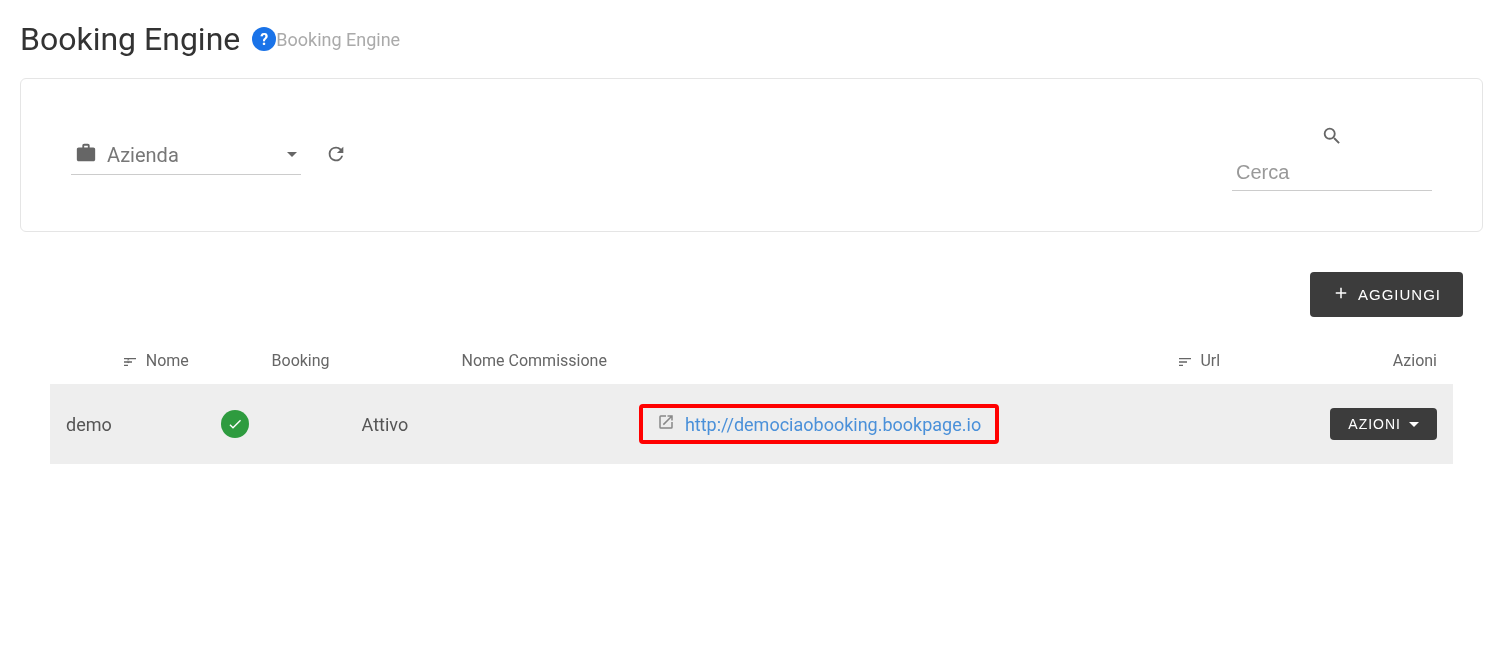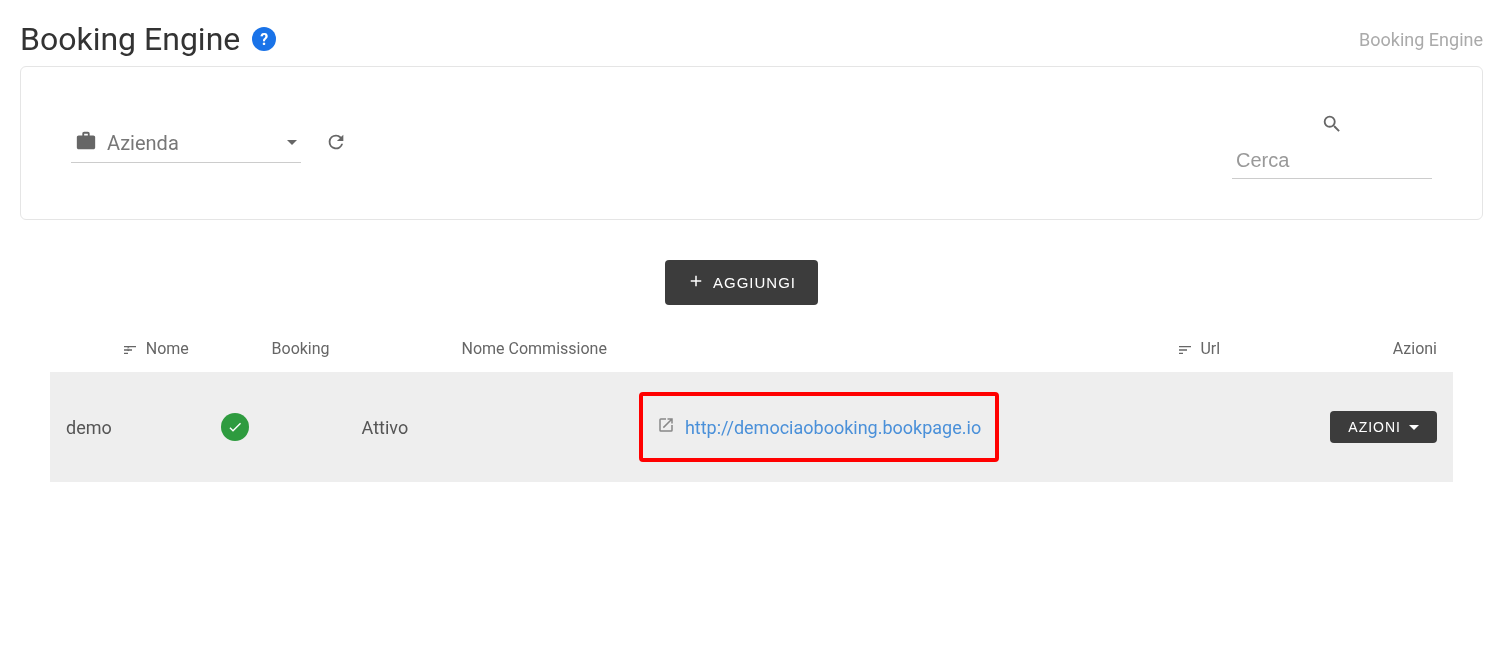--- a/index.html
+++ b/index.html
@@ -8,23 +8,23 @@
       box-sizing: border-box;
     }
     body {
       font-family: -apple-system, BlinkMacSystemFont, "Segoe UI", Roboto, Helvetica, Arial, sans-serif;
       background: #ffffff;
       color: #333;
       padding: 20px;
     }
     .header-row {
       display: flex;
-      justify-content: space-between;
-      align-items: center;
-      margin-bottom: 8px;
+      justify-content: flex-start;
+      align-items: center;
+      margin-bottom: 20px;
     }
     .page-title {
       font-size: 32px;
       font-weight: 400;
       color: #333;
       display: flex;
       align-items: center;
       gap: 12px;
     }
     .help-icon {
@@ -98,21 +98,21 @@
       font-size: 20px;
       color: #555;
       width: 100%;
       background: transparent;
     }
     .search-input::placeholder {
       color: #999;
     }
     .add-row {
       display: flex;
-      justify-content: center;
+      justify-content: flex-end;
       margin-bottom: 20px;
       padding-right: 20px;
     }
     .btn-dark {
       background: #3c3c3c;
       color: #fff;
       border: none;
       border-radius: 4px;
       padding: 12px 22px;
       font-size: 15px;
@@ -194,21 +194,21 @@
       width: 16px;
       height: 16px;
       fill: #fff;
     }
     .url-cell {
       display: inline-flex;
       align-items: center;
       gap: 10px;
       border: 4px solid #ff0000;
       border-radius: 4px;
-      padding: 20px 14px;
+      padding: 5px 14px;
     }
     .url-link {
       color: #4a90d9;
       font-size: 18px;
       text-decoration: none;
     }
     .launch-icon svg {
       width: 18px;
       height: 18px;
       fill: #888;

